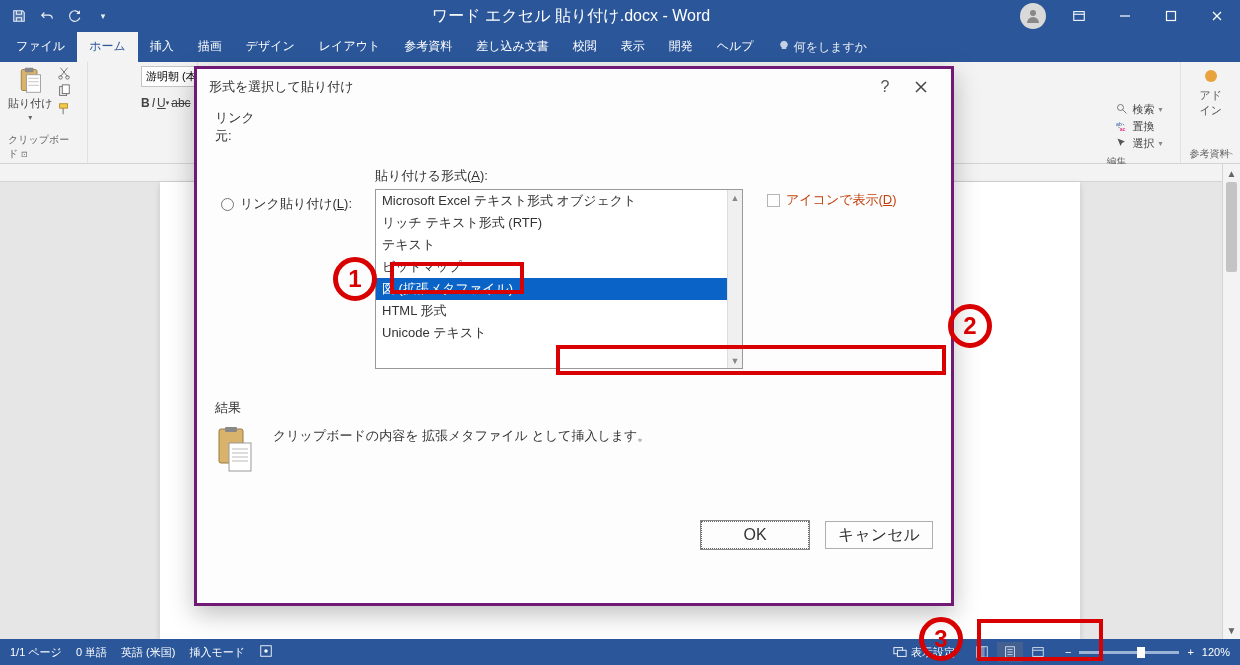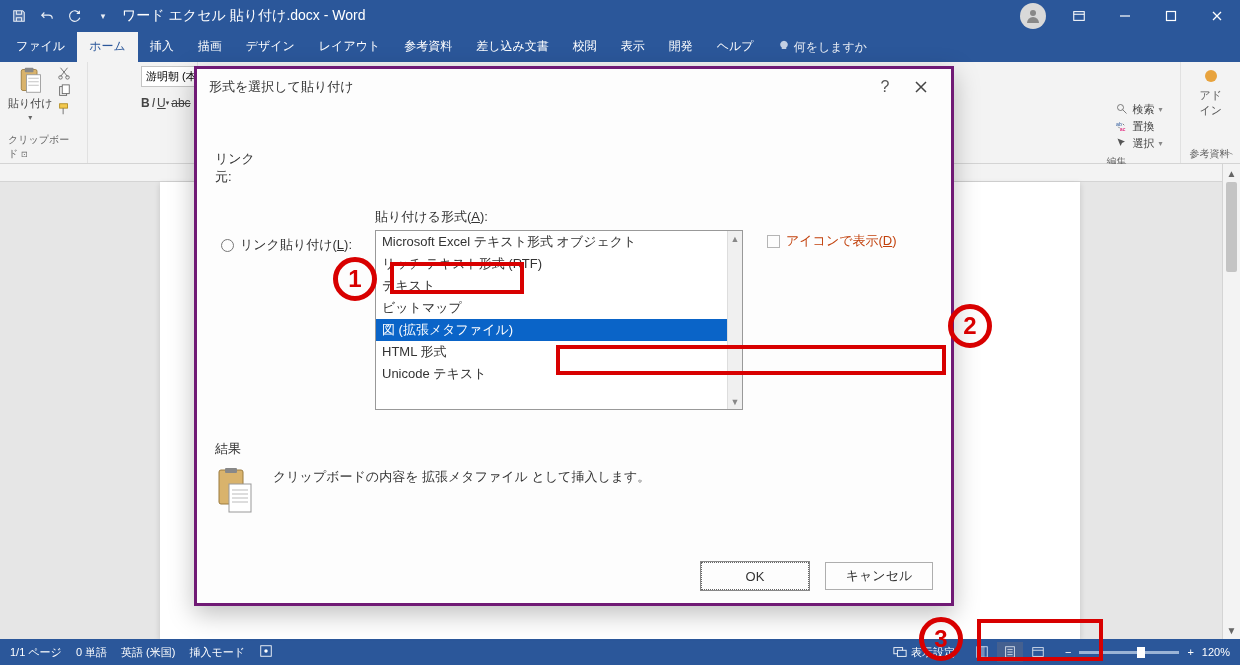--- a/index.html
+++ b/index.html
@@ -2,21 +2,21 @@
 <html><head>
 <meta charset="utf-8">
 <style>
   * { box-sizing: border-box; margin: 0; padding: 0; font-family: "Yu Gothic UI", "Meiryo", sans-serif; }
   body { width: 1240px; height: 665px; background: #f0f0f0; overflow: hidden; position: relative; }
 
   
   .titlebar { height: 32px; background: #2b579a; display: flex; align-items: center; color: #fff; font-size: 12px; }
   .titlebar .quick { display: flex; gap: 6px; padding: 0 8px; align-items: center; }
   .titlebar .quick .qbtn { width: 22px; height: 22px; display: flex; align-items: center; justify-content: center; opacity: .9; }
-  .titlebar .title { flex: 1; font-size: 14px; }
+  .titlebar .title { flex: 1; text-align: center; font-size: 16px; }
   .titlebar .winctrls { display: flex; gap: 0; }
   .titlebar .winctrls .wbtn { width: 46px; height: 32px; display: flex; align-items: center; justify-content: center; }
   .titlebar .avatar { width: 26px; height: 26px; border-radius: 50%; background: #d9d9d9; margin-right: 10px; display:flex;align-items:center;justify-content:center; }
   .titlebar .ribbon-opts { width:46px;height:32px;display:flex;align-items:center;justify-content:center; }
 
   
   .menutabs { height: 30px; background: #2b579a; display: flex; align-items: flex-end; color: #fff; font-size: 12px; padding-left: 4px; }
   .menutabs .tab { padding: 6px 12px 7px; cursor: pointer; }
   .menutabs .tab.active { background: #f3f3f3; color: #2b579a; }
   .menutabs .tell { display:flex; align-items:center; gap:4px; padding:6px 12px; opacity:.9;}
@@ -47,21 +47,21 @@
   .docarea .vscroll .track { position:absolute; top:18px; bottom:18px; left:0; right:0; }
   .docarea .vscroll .thumb { position:absolute; top:0; left:3px; right:3px; height:90px; background:#c4c4c4; border-radius:2px;}
   .docarea .vscroll .dn { position:absolute; bottom:0; left:0; right:0; }
 
   
   .dialog { position:absolute; top:66px; left:194px; width:760px; height:540px; background:#fdfdfd; border:3px solid #701a75; box-shadow:0 8px 24px rgba(0,0,0,.25); z-index:10; }
   .dialog .dtitle { height:36px; display:flex; align-items:center; padding:0 12px; font-size:13px; color:#333; }
   .dialog .dtitle .spacer { flex:1; }
   .dialog .dtitle .dbtn { width:36px; height:28px; display:flex;align-items:center;justify-content:center; font-size:16px; color:#555; }
   .dialog .body { padding: 4px 18px 12px; font-size:13px; color:#333; }
-  .dialog .src-row { display:flex; gap:31px;margin-top:41px; }
+  .dialog .src-row { display:flex; gap:31px; }
   .dialog .src-row .lbl { width:56px; }
   .dialog .src-row .vals { display:flex; flex-direction:column; gap:4px; }
   .dialog .mainrow { display:flex; margin-top:22px; }
   .dialog .leftopts { width:160px; display:flex; flex-direction:column; gap:10px; padding-top:24px; }
   .dialog .radio { display:flex; align-items:center; gap:6px; padding:4px 6px; }
   .dialog .radio .rdot { width:13px;height:13px;border:1px solid #777;border-radius:50%; position:relative;}
   .dialog .radio.sel .rdot::after { content:""; position:absolute; left:2.5px; top:2.5px; width:6px;height:6px;border-radius:50%; background:#2b579a; }
   .dialog .radio.sel .rdot { border-color:#2b579a; }
   .dialog .listcol { flex:1; }
   .dialog .listcol .listlbl { margin-bottom:4px; }
@@ -71,21 +71,21 @@
   .dialog .listbox .items .it.sel { background:#0a64c8; color:#fff; }
   .dialog .listbox .sb { position:absolute; right:0; top:0; bottom:0; width:15px; background:#f0f0f0; border-left:1px solid #ddd; }
   .dialog .listbox .sb .ar { height:15px; display:flex;align-items:center;justify-content:center;color:#888;font-size:9px;}
   .dialog .rightcol { width:190px; padding-left:24px; padding-top:24px; }
   .dialog .chk { display:flex; align-items:center; gap:6px; color:#c2410c; }
   .dialog .chk .box { width:13px;height:13px;border:1px solid #b5b5b5; }
   .dialog .resultlbl { margin-top:30px; }
   .dialog .resultrow { display:flex; gap:18px; margin-top:8px; align-items:flex-start; }
   .dialog .resultrow .clipic { width:40px;height:48px; }
   .dialog .btnrow { display:flex; justify-content:flex-end; gap:16px; margin-top:48px; }
-  .dialog .btnrow .btn { width:108px; height:28px; border:1px solid #aeaeae; background:#fdfdfd; font-size:13px; display:flex;align-items:center;justify-content:center; }
+  .dialog .btnrow .btn { width:108px; height:28px; border:1px solid #aeaeae; background:#fdfdfd; font-size:16px; display:flex;align-items:center;justify-content:center; }
   .dialog .btnrow .btn.ok { border:1px dotted #666; outline:1px solid #888; }
 
   
   .callout { position:absolute; z-index:20; width:44px;height:44px; border:5px solid #d80000; border-radius:50%; display:flex;align-items:center;justify-content:center; font-size:24px; font-weight:900; color:#d80000; background:transparent; pointer-events:none; font-family: Arial, sans-serif;}
   .callbox { position:absolute; z-index:19; border:4px solid #d80000; pointer-events:none; }
 
   
   .statusbar { position:absolute; left:0; right:0; bottom:0; height:26px; background:#2b579a; color:#fff; font-size:11px; display:flex; align-items:center; padding:0 10px; gap:14px; }
   .statusbar .spacer { flex:1; }
   .statusbar .viewbtns { display:flex; gap:2px; }

